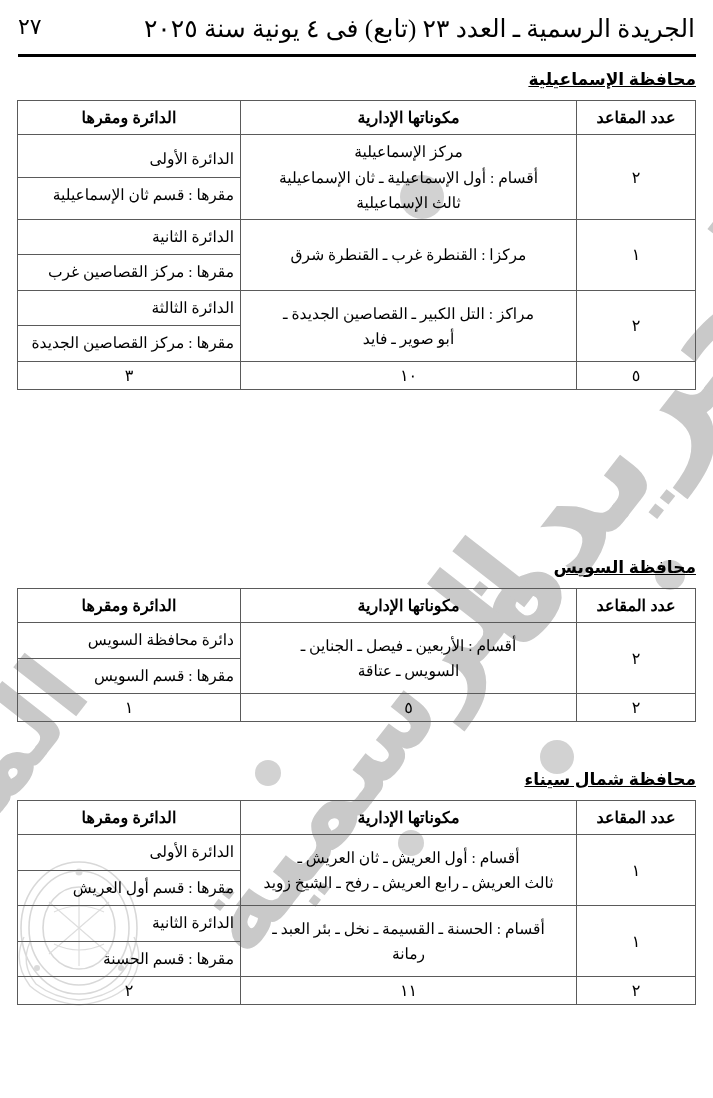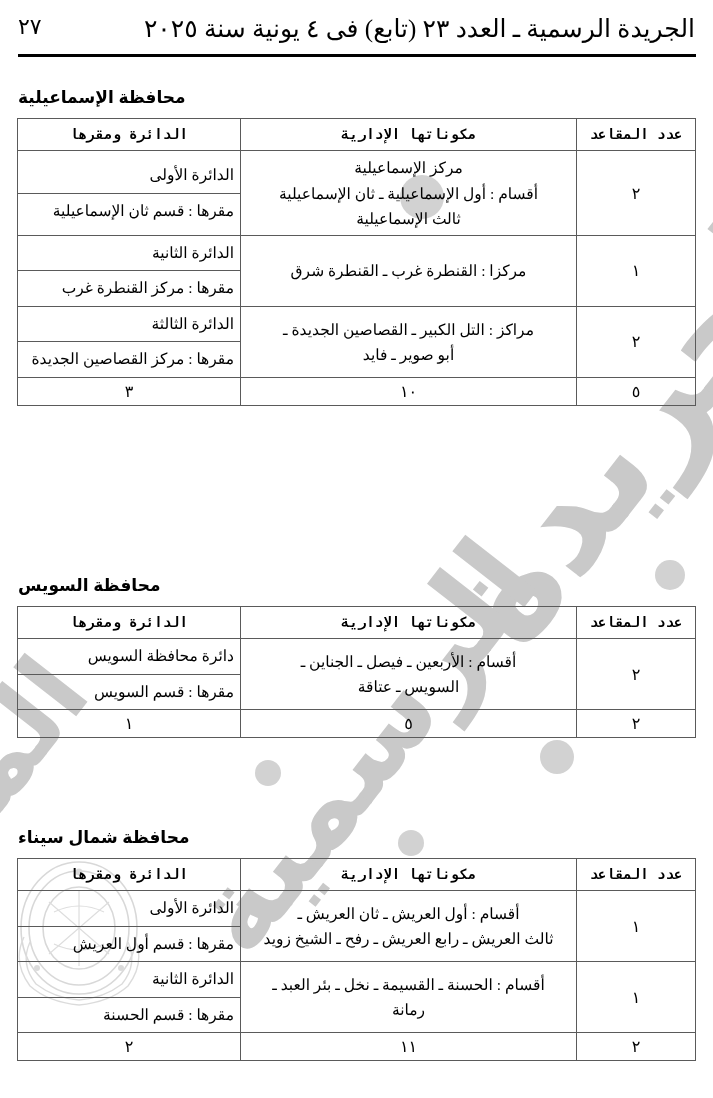--- a/index.html
+++ b/index.html
@@ -109,51 +109,52 @@
     left: 18px;
     width: 678px;
     height: 3px;
     background: #000;
   }
 
   
   .section { position: absolute; left: 18px; width: 678px; }
   #section-0 { top: 70px; }
   #section-1 { top: 558px; }
-  #section-2 { top: 810px; }
+  #section-2 { top: 770px; }
 
   .gov-title {
-    text-align: left;
+    text-align: right;
     font-family: "Liberation Sans", "DejaVu Sans", sans-serif;
     font-weight: bold;
     font-size: 17px;
     letter-spacing: 0px;
-    margin: 18px 0 10px 0;
+    margin: 0 0 10px 0;
     padding: 0;
     line-height: 1.2;
+    text-decoration: underline;
   }
 
   table.district-table {
     width: 678px;
     border-collapse: collapse;
     table-layout: fixed;
     background: transparent;
   }
   table.district-table td,
   table.district-table th {
     border: 1px solid #5a5a5a;
     padding: 4px 14px;
     vertical-align: middle;
     text-align: center;
     background: transparent;
   }
   table.district-table thead th {
-    font-family: Liberation Mono, monospace;
+    font-family: Liberation Sans, sans-serif;
     font-weight: bold;
-    font-size: 14px;
+    font-size: 16px;
     padding: 7px 4px;
     letter-spacing: 0px;
   }
 
   col.col-seats  { width: 119px; }
   col.col-comp   { width: 336px; }
   col.col-dist   { width: 223px; }
 
   
   .dist-cell { padding: 0 !important; }
@@ -245,21 +246,21 @@
           <td class="dist-cell">
             <div class="dist-name">الدائرة الأولى</div>
             <div class="dist-seat">مقرها : قسم ثان الإسماعيلية</div>
           </td>
         </tr>
         <tr>
           <td class="seats-cell">١</td>
           <td class="comp-cell">مركزا : القنطرة غرب ـ القنطرة شرق</td>
           <td class="dist-cell">
             <div class="dist-name">الدائرة الثانية</div>
-            <div class="dist-seat">مقرها : مركز القنطرة غرب</div>
+            <div class="dist-seat">مقرها : مركز القصاصين غرب</div>
           </td>
         </tr>
         <tr>
           <td class="seats-cell">٢</td>
           <td class="comp-cell">مراكز : التل الكبير ـ القصاصين الجديدة ـ<br>أبو صوير ـ فايد</td>
           <td class="dist-cell">
             <div class="dist-name">الدائرة الثالثة</div>
             <div class="dist-seat">مقرها : مركز القصاصين الجديدة</div>
           </td>
         </tr>

